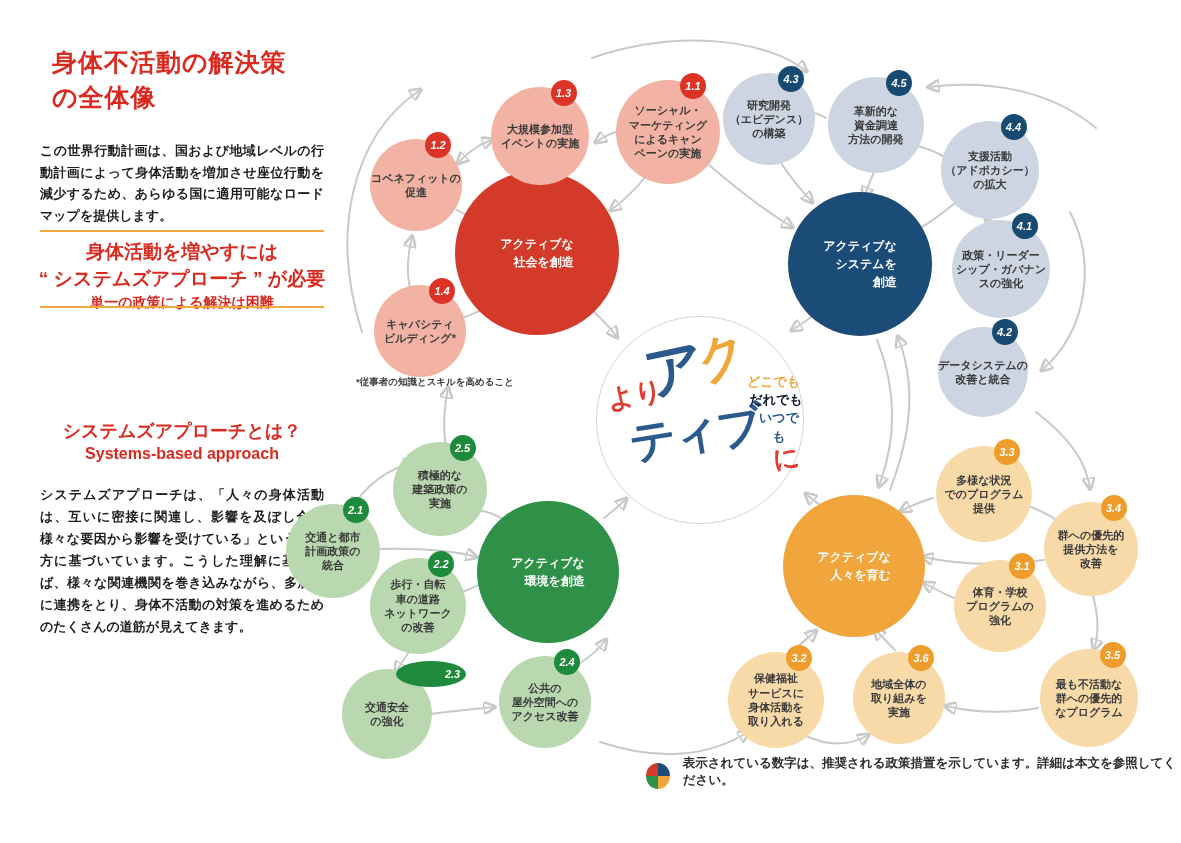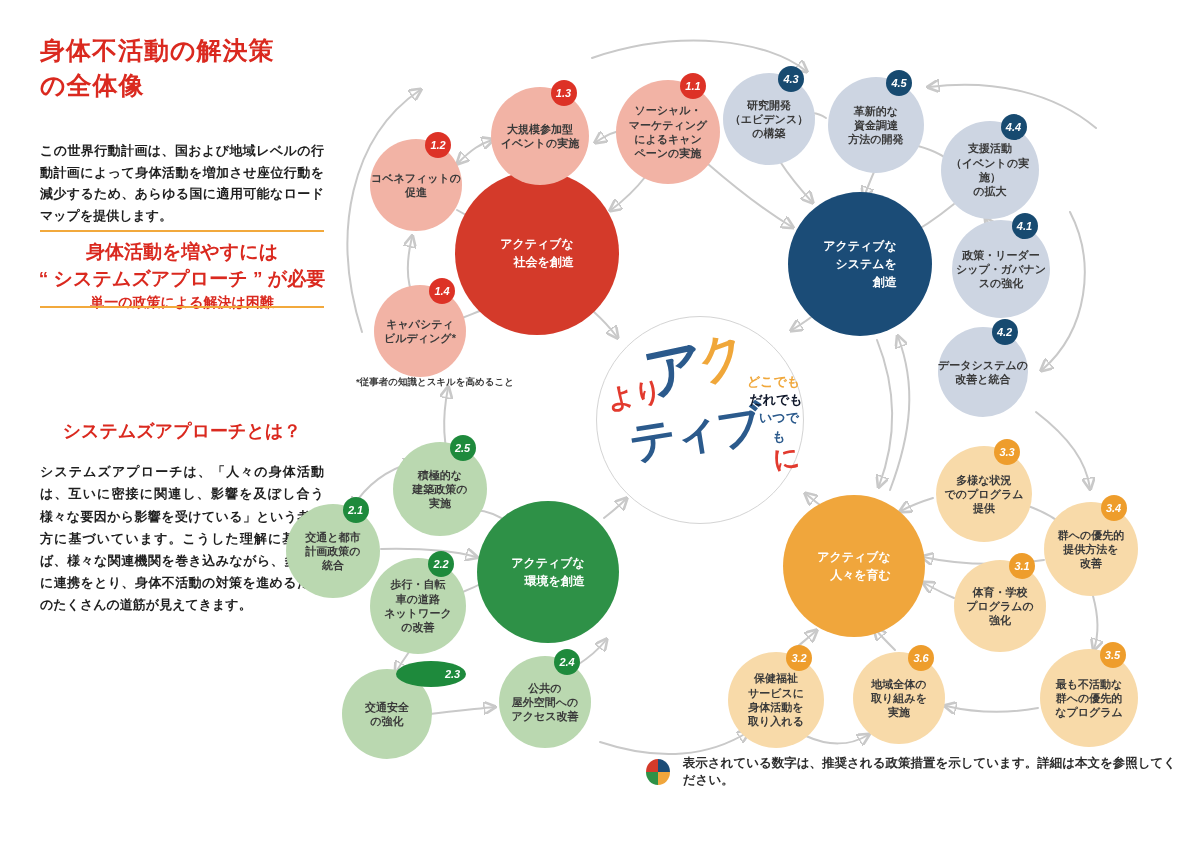--- a/index.html
+++ b/index.html
@@ -1,21 +1,21 @@
 <!DOCTYPE html>
 <html><head>
 <meta charset="utf-8">
 <style>
   html,body{margin:0;padding:0;background:#fff;}
   body{font-family:"Liberation Sans","DejaVu Sans",sans-serif;}
   .canvas{position:relative;width:1181px;height:843px;background:#ffffff;overflow:hidden;}
 
   
   .sidebar{position:absolute;left:40px;top:0;width:284px;height:843px;}
-  .page-title{position:absolute;left:0;top:33px;margin:0;font-size:25px;font-weight:bold;
+  .page-title{position:absolute;left:0;top:33px;margin:12px;font-size:25px;font-weight:bold;
     color:#da291f;line-height:1.4;white-space:pre-line;letter-spacing:1px;}
   .intro{position:absolute;left:0;top:140px;margin:0;font-size:13px;font-weight:600;color:#1f1f1f;
     line-height:1.66;text-align:justify;}
   .rule{position:absolute;left:0;width:284px;border:none;border-top:2px solid #f2a93c;margin:0;}
   .rule.r1{top:230px;} .rule.r2{top:306px;}
   .callout{position:absolute;left:-8px;top:238px;width:300px;text-align:center;color:#da291f;}
   .callout .co1{font-size:19px;font-weight:bold;line-height:1.45;}
   .callout .co2{font-size:19px;font-weight:bold;line-height:1.35;}
   .callout .co3{font-size:14px;font-weight:bold;line-height:1.6;}
   .approach{position:absolute;left:0;top:420px;width:284px;}
@@ -40,21 +40,21 @@
   .lg-yori{left:10px;top:60px;font-size:27px;transform:rotate(-10deg);}
   .lg-a{left:48px;top:14px;font-size:58px;transform:rotate(-12deg);}
   .lg-ku{left:100px;top:6px;font-size:50px;transform:rotate(-20deg);}
   .lg-teibu{left:32px;top:86px;font-size:46px;letter-spacing:-3px;transform:rotate(-9deg);}
   .lg-ni{left:176px;top:124px;font-size:26px;transform:rotate(-8deg);}
   .lg-tags{position:absolute;left:147px;top:56px;font-size:13px;font-weight:bold;line-height:1.4;text-align:center;}
   .lg-tags .t2{margin-left:5px;} .lg-tags .t3{margin-left:11px;}
 
   .cap-footnote{position:absolute;left:356px;top:376px;font-size:9.5px;font-weight:600;color:#3a3a3a;}
 
-  .legend{position:absolute;left:646px;top:755px;display:flex;align-items:center;gap:13px;}
+  .legend{position:absolute;left:646px;top:755px;display:flex;align-items:flex-end;gap:13px;}
   .pie{width:26px;height:26px;border-radius:50%;display:inline-block;}
   .legend-text{font-size:12.5px;font-weight:600;color:#2c2c2c;}
 </style>
 </head>
 <body>
 
 <div class="canvas">
 
   <aside class="sidebar">
     <h1 class="page-title">身体不活動の解決策
@@ -62,20 +62,21 @@
     <p class="intro">この世界行動計画は、国および地域レベルの行動計画によって身体活動を増加させ座位行動を減少するため、あらゆる国に適用可能なロードマップを提供します。</p>
     <hr class="rule r1">
     <div class="callout">
       <div class="co1">身体活動を増やすには</div>
       <div class="co2">“ システムズアプローチ ” が必要</div>
       <div class="co3">単一の政策による解決は困難</div>
     </div>
     <hr class="rule r2">
     <div class="approach">
       <div class="ah-ja">システムズアプローチとは？</div>
+      <div class="ah-en">Systems-based approach</div>
       <p>システムズアプローチは、「人々の身体活動は、互いに密接に関連し、影響を及ぼし合う様々な要因から影響を受けている」という考え方に基づいています。こうした理解に基づけば、様々な関連機関を巻き込みながら、多層的に連携をとり、身体不活動の対策を進めるためのたくさんの道筋が見えてきます。</p>
     </div>
   </aside>
 
   <svg class="arrows" viewBox="0 0 1181 843">
     <defs>
       <marker id="ahe" viewBox="0 0 10 10" refX="8" refY="5" markerWidth="6.5" markerHeight="6.5" orient="auto">
         <path d="M0,0 L10,5 L0,10 z" fill="#c9c9c9"></path>
       </marker>
       <marker id="ahs" viewBox="0 0 10 10" refX="2" refY="5" markerWidth="6.5" markerHeight="6.5" orient="auto">
@@ -175,21 +176,21 @@
         <span class="badge" style="background: rgb(23, 74, 112); left: 53.6px; top: -7.6px;">4.2</span>
       </div>
       <div class="sat" style="background: rgb(205, 213, 226); left: 723px; top: 73px; height: 92px; width: 92px;">
         <div class="sat-label">研究開発
 （エビデンス）
 の構築</div>
         <span class="badge" style="background: rgb(23, 74, 112); left: 55.08px; top: -7.48px;">4.3</span>
       </div>
       <div class="sat" style="background: rgb(205, 213, 226); left: 941px; top: 121px; height: 98px; width: 98px;">
         <div class="sat-label">支援活動
-（イベントの実施）
+（アドボカシー）
 の拡大</div>
         <span class="badge" style="background: rgb(23, 74, 112); left: 59.52px; top: -7.12px;">4.4</span>
       </div>
       <div class="sat" style="background: rgb(205, 213, 226); left: 828px; top: 77px; height: 96px; width: 96px;">
         <div class="sat-label">革新的な
 資金調達
 方法の開発</div>
         <span class="badge" style="background: rgb(23, 74, 112); left: 58.04px; top: -7.24px;">4.5</span>
       </div>
       <div class="hub" style="background: rgb(46, 145, 71); left: 477px; top: 501px; height: 142px; width: 142px;">

